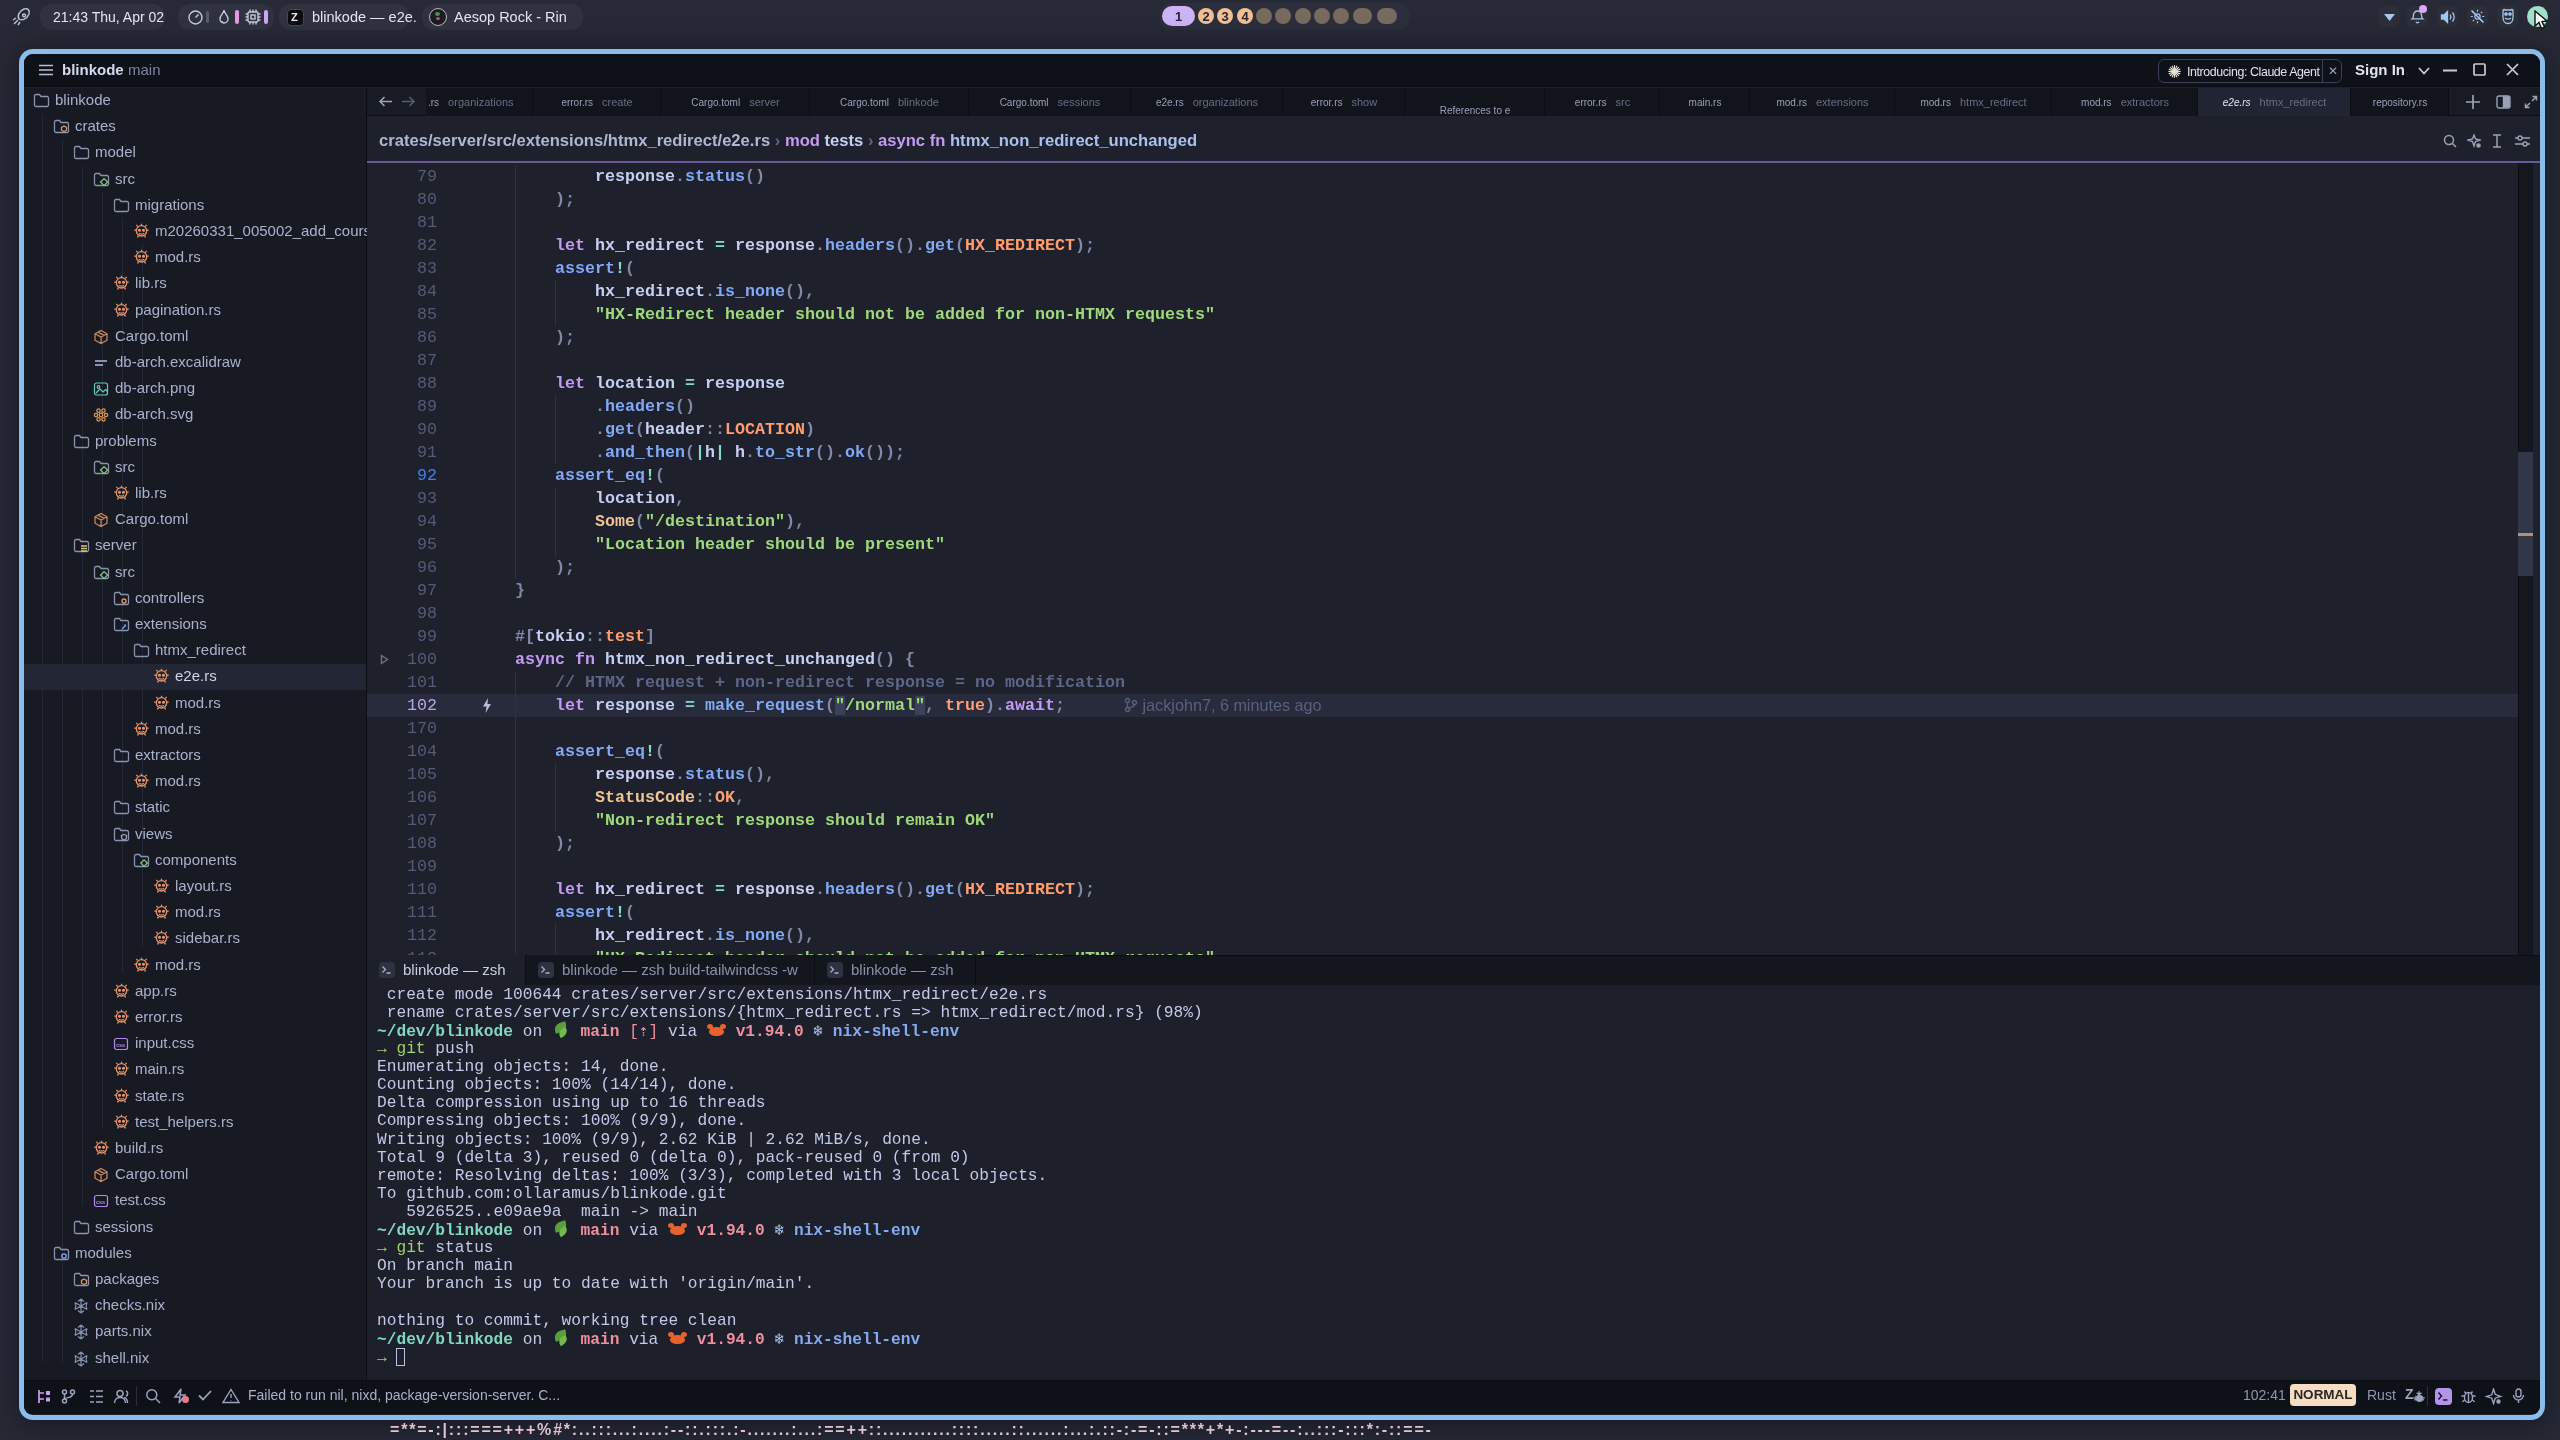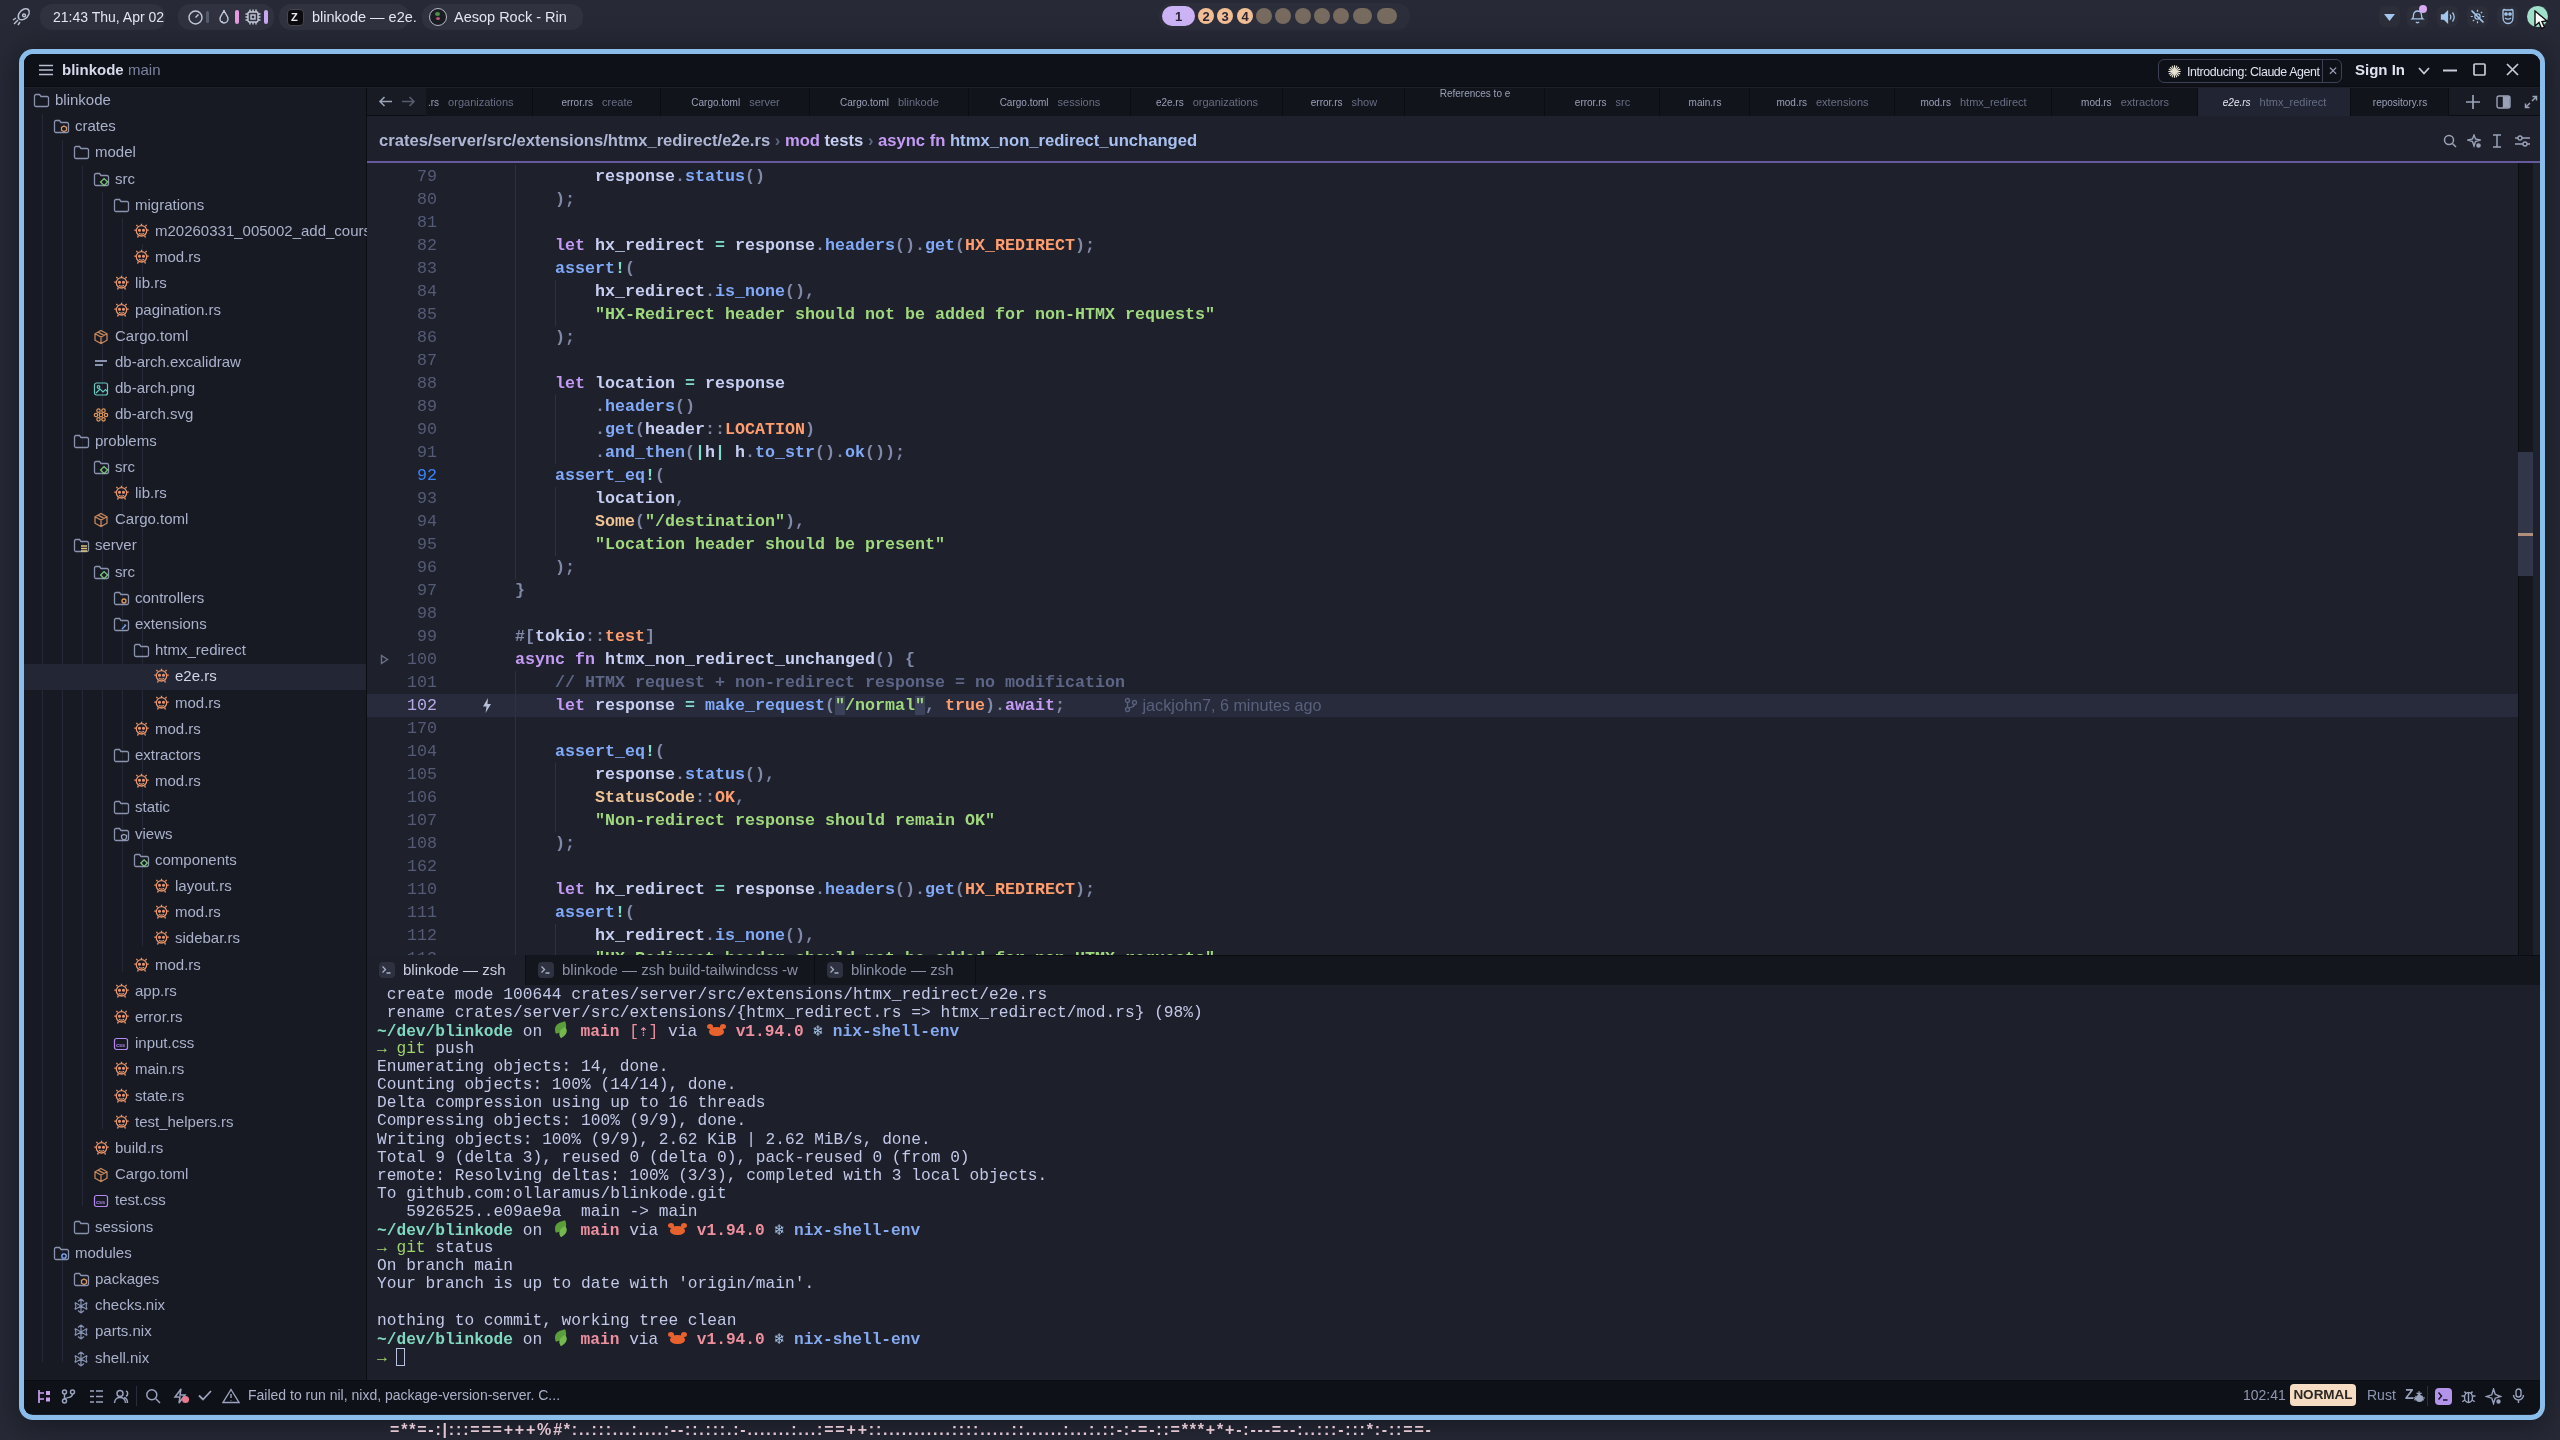--- a/index.html
+++ b/index.html
@@ -587,21 +587,21 @@
             <span class="tabsub" style="margin-left:9px">organizations</span>
           </div>
         </div>
         <div class="tab" style="left:916px;width:122px;background:#12141b">
           <div style="position:absolute;top:0;left:0;width:122px;height:28px;display:flex;align-items:center;justify-content:center;white-space:nowrap">
             <span class="tabname" style="">error.rs</span>
             <span class="tabsub" style="margin-left:9px">show</span>
           </div>
         </div>
         <div class="tab" style="left:1038px;width:140px;background:#12141b">
-          <div style="position:absolute;top:0;left:0;width:140px;height:28px;display:flex;align-items:flex-start;justify-content:center;white-space:nowrap">
+          <div style="position:absolute;top:0;left:0;width:140px;height:28px;display:flex;align-items:flex-end;justify-content:center;white-space:nowrap">
             <span class="tabname" style="">References to e</span>
           </div>
         </div>
         <div class="tab" style="left:1178px;width:115px;background:#12141b">
           <div style="position:absolute;top:0;left:0;width:115px;height:28px;display:flex;align-items:center;justify-content:center;white-space:nowrap">
             <span class="tabname" style="">error.rs</span>
             <span class="tabsub" style="margin-left:9px">src</span>
           </div>
         </div>
         <div class="tab" style="left:1293px;width:90px;background:#12141b">
@@ -733,21 +733,21 @@
         <div class="lnum" style="left:0px;top:577.3px;color:#545b76">104</div>
         <div class="codeline" style="left:108px;top:577.3px">        <span class="f">assert_eq</span><span class="o">!</span><span class="p">(</span></div>
         <div class="lnum" style="left:0px;top:600.3px;color:#545b76">105</div>
         <div class="codeline" style="left:108px;top:600.3px">            <span class="v">response</span><span class="p">.</span><span class="f">status</span><span class="p">(),</span></div>
         <div class="lnum" style="left:0px;top:623.3px;color:#545b76">106</div>
         <div class="codeline" style="left:108px;top:623.3px">            <span class="t">StatusCode</span><span class="p">::</span><span class="c">OK</span><span class="p">,</span></div>
         <div class="lnum" style="left:0px;top:646.3px;color:#545b76">107</div>
         <div class="codeline" style="left:108px;top:646.3px">            <span class="s">"Non-redirect response should remain OK"</span></div>
         <div class="lnum" style="left:0px;top:669.3px;color:#545b76">108</div>
         <div class="codeline" style="left:108px;top:669.3px">        <span class="p">);</span></div>
-        <div class="lnum" style="left:0px;top:692.3px;color:#545b76">162</div>
+        <div class="lnum" style="left:0px;top:692.3px;color:#545b76">109</div>
         <div class="codeline" style="left:108px;top:692.3px"></div>
         <div class="lnum" style="left:0px;top:715.3px;color:#545b76">110</div>
         <div class="codeline" style="left:108px;top:715.3px">        <span class="k">let</span> <span class="v">hx_redirect</span> <span class="o">=</span> <span class="v">response</span><span class="p">.</span><span class="f">headers</span><span class="p">().</span><span class="f">get</span><span class="p">(</span><span class="c">HX_REDIRECT</span><span class="p">);</span></div>
         <div class="lnum" style="left:0px;top:738.3px;color:#545b76">111</div>
         <div class="codeline" style="left:108px;top:738.3px">        <span class="f">assert</span><span class="o">!</span><span class="p">(</span></div>
         <div class="lnum" style="left:0px;top:761.3px;color:#545b76">112</div>
         <div class="codeline" style="left:108px;top:761.3px">            <span class="v">hx_redirect</span><span class="p">.</span><span class="f">is_none</span><span class="p">(),</span></div>
         <div class="lnum" style="left:0px;top:784.3px;color:#545b76">113</div>
         <div class="codeline" style="left:108px;top:784.3px">            <span class="s">"HX-Redirect header should not be added for non-HTMX requests"</span></div>
         <svg class="abs" style="left:13px;top:491.3px" width="9" height="11" viewBox="0 0 9 11" fill="none" stroke="#6b7288" stroke-width="1.4">

